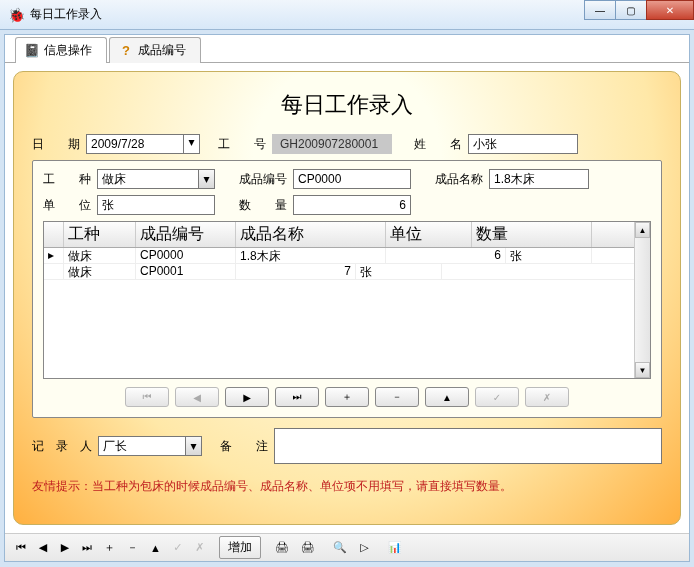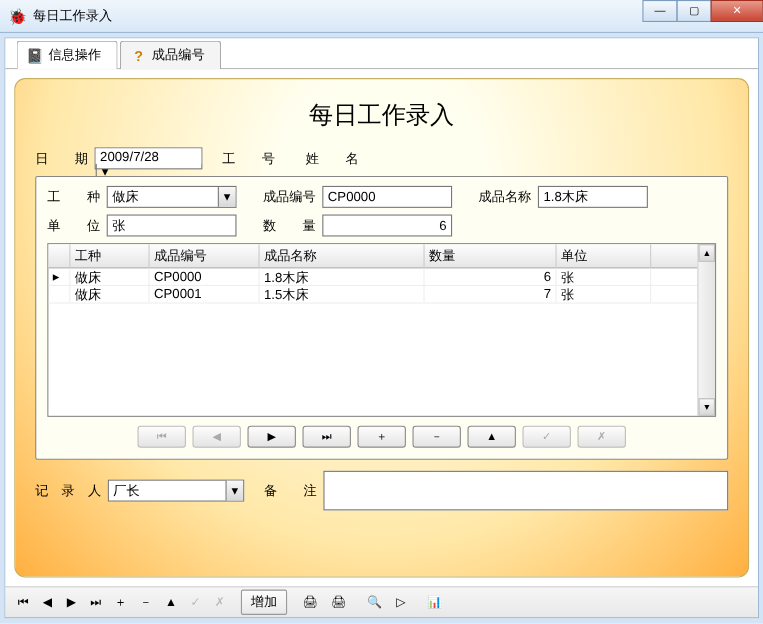--- a/index.html
+++ b/index.html
@@ -19,35 +19,35 @@
 .tab.active { background: #fff; }
 .tab .ticon { width: 16px; height: 16px; margin-right: 4px; display: flex; align-items: center; justify-content: center; font-size: 13px; }
 
 .panel { flex: 1; padding: 8px; background: #fff; overflow: hidden; }
 .card { border: 1px solid #c8b060; border-radius: 10px; height: 100%; padding: 12px 18px 6px 18px; background: radial-gradient(ellipse at center 20%, #fffff0 20%, #ffe8a8 65%, #ffb040 100%); display: flex; flex-direction: column; position: relative; }
 
 .heading { text-align: center; font-size: 22px; font-weight: normal; margin: 6px 0 14px; }
 
 .row { display: flex; align-items: center; margin-bottom: 6px; }
 .lbl { margin-right: 6px; white-space: pre; }
-.datefield { display: flex; border: 1px solid #777; background: #fff; height: 20px; flex-direction: column; }
+.datefield { display: flex; border: 1px solid #777; background: #fff; height: 20px; }
 .datefield input { border: none; width: 96px; padding: 0 4px; font-size: 12px; height: 18px; }
 .datefield .dropbtn { width: 16px; text-align: center; border-left: 1px solid #777; cursor: pointer; }
 .idbox { background: #c8c8c8; padding: 2px 8px; height: 20px; display: flex; align-items: center; min-width: 120px; color: #333; }
 .txt { border: 1px solid #777; height: 20px; padding: 0 4px; background: #fff; font-size: 12px; }
 .sel { border: 1px solid #777; height: 20px; background: #fff; display: flex; align-items: center; padding-left: 4px; position: relative; }
 .sel .dropbtn { position: absolute; right: 0; top: 0; bottom: 0; width: 16px; background: linear-gradient(#f8f8f8,#d8d8d8); border-left: 1px solid #777; display: flex; align-items: center; justify-content: center; }
 .numtxt { text-align: right; }
 
 .innerbox { border: 1px solid #888; background: #fffef2; border-radius: 2px; padding: 8px 10px 10px; margin-bottom: 10px; }
 
 .gridwrap { border: 1px solid #888; background: #fff; height: 158px; display: flex; }
 .gridmain { flex: 1; display: flex; flex-direction: column; overflow: hidden; }
 .gridhead { display: flex; background: linear-gradient(#fdfdfd,#e6e6e6); border-bottom: 1px solid #aaa; }
-.gh { padding: 2px 4px; border-right: 1px solid #ccc; font-size: 12px; }
+.gh { padding: 2px 4px; border-right: 1px solid #ccc; font-size: 16px; }
 .gridrows { flex: 1; }
 .gr { display: flex; border-bottom: 1px solid #eee; height: 16px; }
 .gc { padding: 0 4px; border-right: 1px solid #eee; font-size: 12px; overflow: hidden; }
 .sb { width: 16px; background: linear-gradient(90deg,#f4f4f4,#e4e4e4); border-left: 1px solid #ccc; display: flex; flex-direction: column; justify-content: space-between; }
 .sb .arr { height: 16px; background: linear-gradient(#f8f8f8,#d8d8d8); border: 1px solid #bbb; display: flex; align-items: center; justify-content: center; font-size: 8px; }
 
 .navrow { display: flex; justify-content: center; gap: 6px; margin-top: 8px; }
 .navbtn { width: 44px; height: 20px; border: 1px solid #888; background: linear-gradient(#fdfdfd,#e4e4e4); border-radius: 3px; display: flex; align-items: center; justify-content: center; font-size: 10px; }
 .navbtn.disabled { color: #aaa; border-color: #bbb; }
 
@@ -91,22 +91,24 @@
       <div class="heading">每日工作录入</div>
 
       <div class="row">
         <span class="lbl">日　　期</span>
         <div class="datefield">
           <input value="2009/7/28" style="">
           <span class="dropbtn">▾</span>
         </div>
         <span style="width:18px"></span>
         <span class="lbl">工　　号</span>
+        <span class="idbox">GH200907280001</span>
         <span style="width:22px"></span>
         <span class="lbl">姓　　名</span>
+        <input class="txt" style="width: 110px;" value="小张">
       </div>
 
       <div class="innerbox">
         <div class="row">
           <span class="lbl">工　　种</span>
           <div class="sel" style="width:118px">
             <span>做床</span>
             <span class="dropbtn">▾</span>
           </div>
           <span style="width:24px"></span>
@@ -124,37 +126,36 @@
           <input class="txt numtxt" style="width: 118px;" value="6">
         </div>
 
         <div class="gridwrap">
           <div class="gridmain">
             <div class="gridhead">
               <div class="gh c-sel"></div>
               <div class="gh c0">工种</div>
               <div class="gh c1">成品编号</div>
               <div class="gh c2">成品名称</div>
+              <div class="gh c4">单位</div>
               <div class="gh c3" style="text-align:left">数量</div>
-              <div class="gh c4">单位</div>
             </div>
             <div class="gridrows">
               <div class="gr">
                 <div class="gc c-sel">▸</div>
                 <div class="gc c0">做床</div>
                 <div class="gc c1">CP0000</div>
                 <div class="gc c2">1.8木床</div>
                 <div class="gc c3">6</div>
                 <div class="gc c4">张</div>
               </div>
               <div class="gr">
                 <div class="gc c-sel"></div>
                 <div class="gc c0">做床</div>
                 <div class="gc c1">CP0001</div>
-                <div class="gc c2">1.5木床</div>
                 <div class="gc c3">7</div>
                 <div class="gc c4">张</div>
               </div>
             </div>
           </div>
           <div class="sb">
             <div class="arr">▲</div>
             <div class="arr">▼</div>
           </div>
         </div>
@@ -167,28 +168,29 @@
           <div class="navbtn">＋</div>
           <div class="navbtn">－</div>
           <div class="navbtn">▲</div>
           <div class="navbtn disabled">✓</div>
           <div class="navbtn disabled">✗</div>
         </div>
       </div>
 
       <div class="row">
         <span class="lbl">记　录　人</span>
-        <div class="sel" style="width:124px">
+        <div class="sel" style="width:104px">
           <span>厂长</span>
           <span class="dropbtn">▾</span>
         </div>
         <span style="width:18px"></span>
         <span class="lbl">备　　注</span>
         <input class="txt" style="flex: 1 1 0%; height: 36px;" value="">
       </div>
+      <div class="hint2">友情提示：当工种为包床的时候成品编号、成品名称、单位项不用填写，请直接填写数量。</div>
     </div>
   </div>
 
   <div class="toolbar">
     <div class="tbtn">⏮</div>
     <div class="tbtn">◀</div>
     <div class="tbtn">▶</div>
     <div class="tbtn">⏭</div>
     <div class="tbtn">＋</div>
     <div class="tbtn">－</div>

